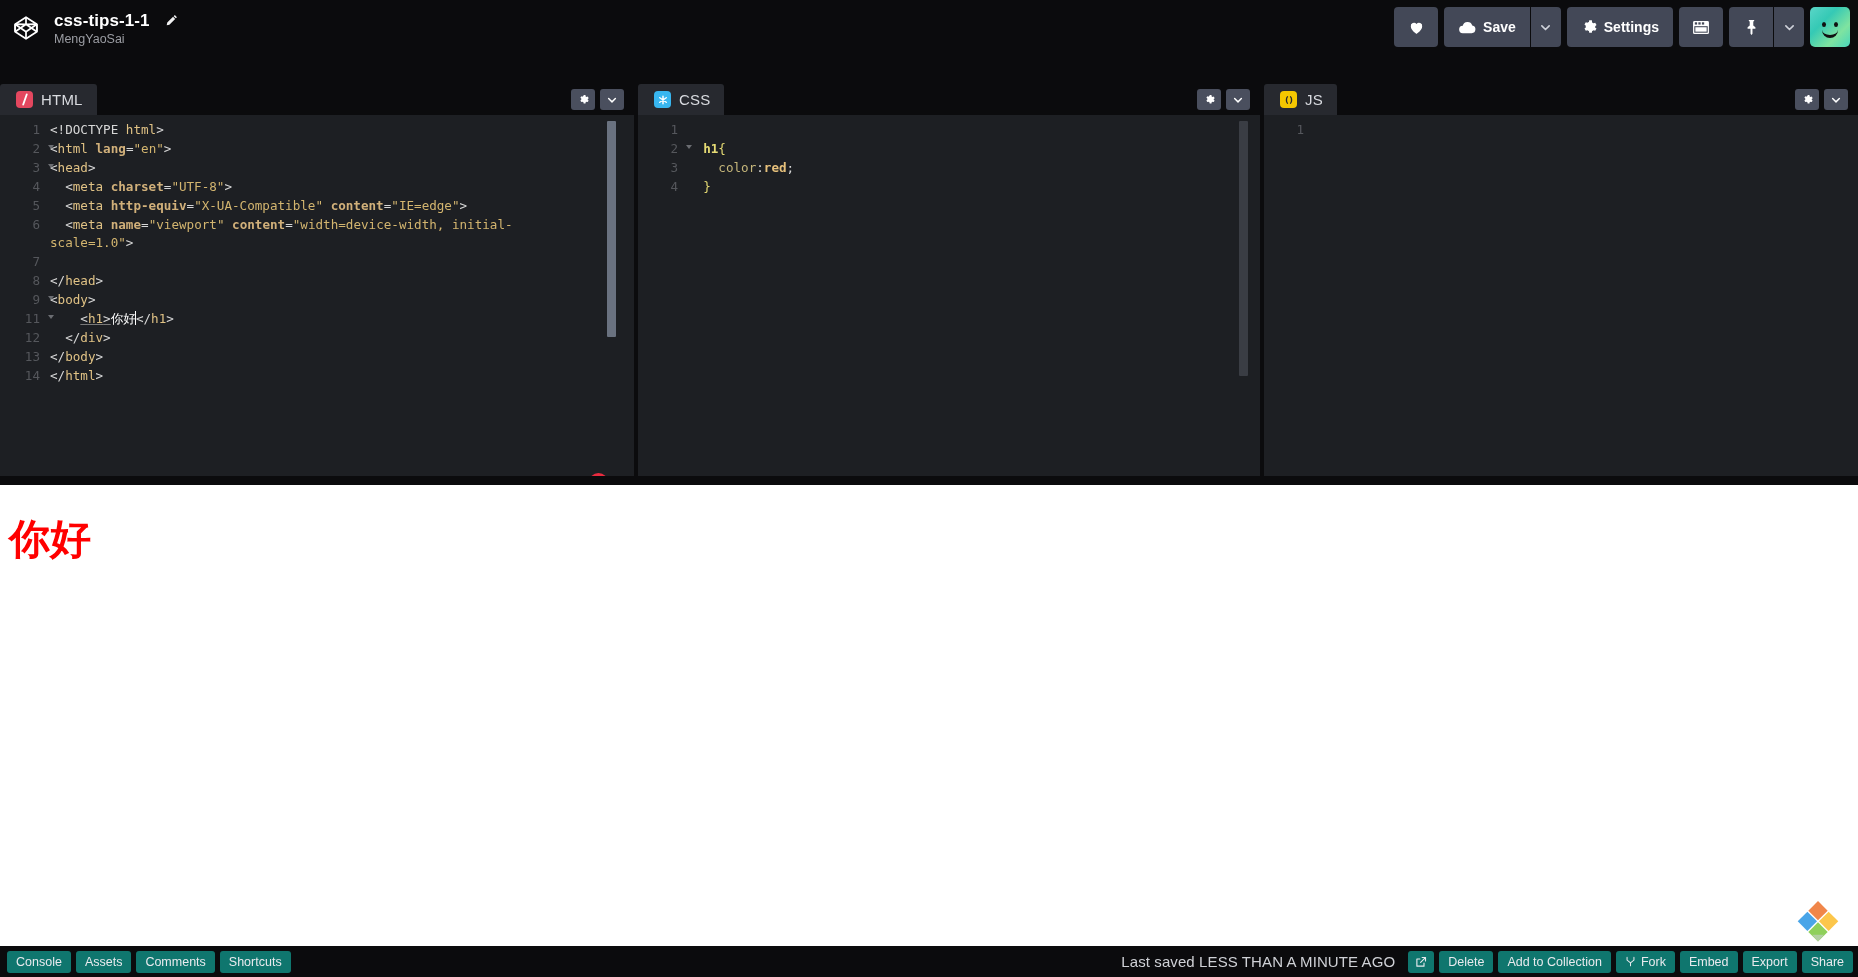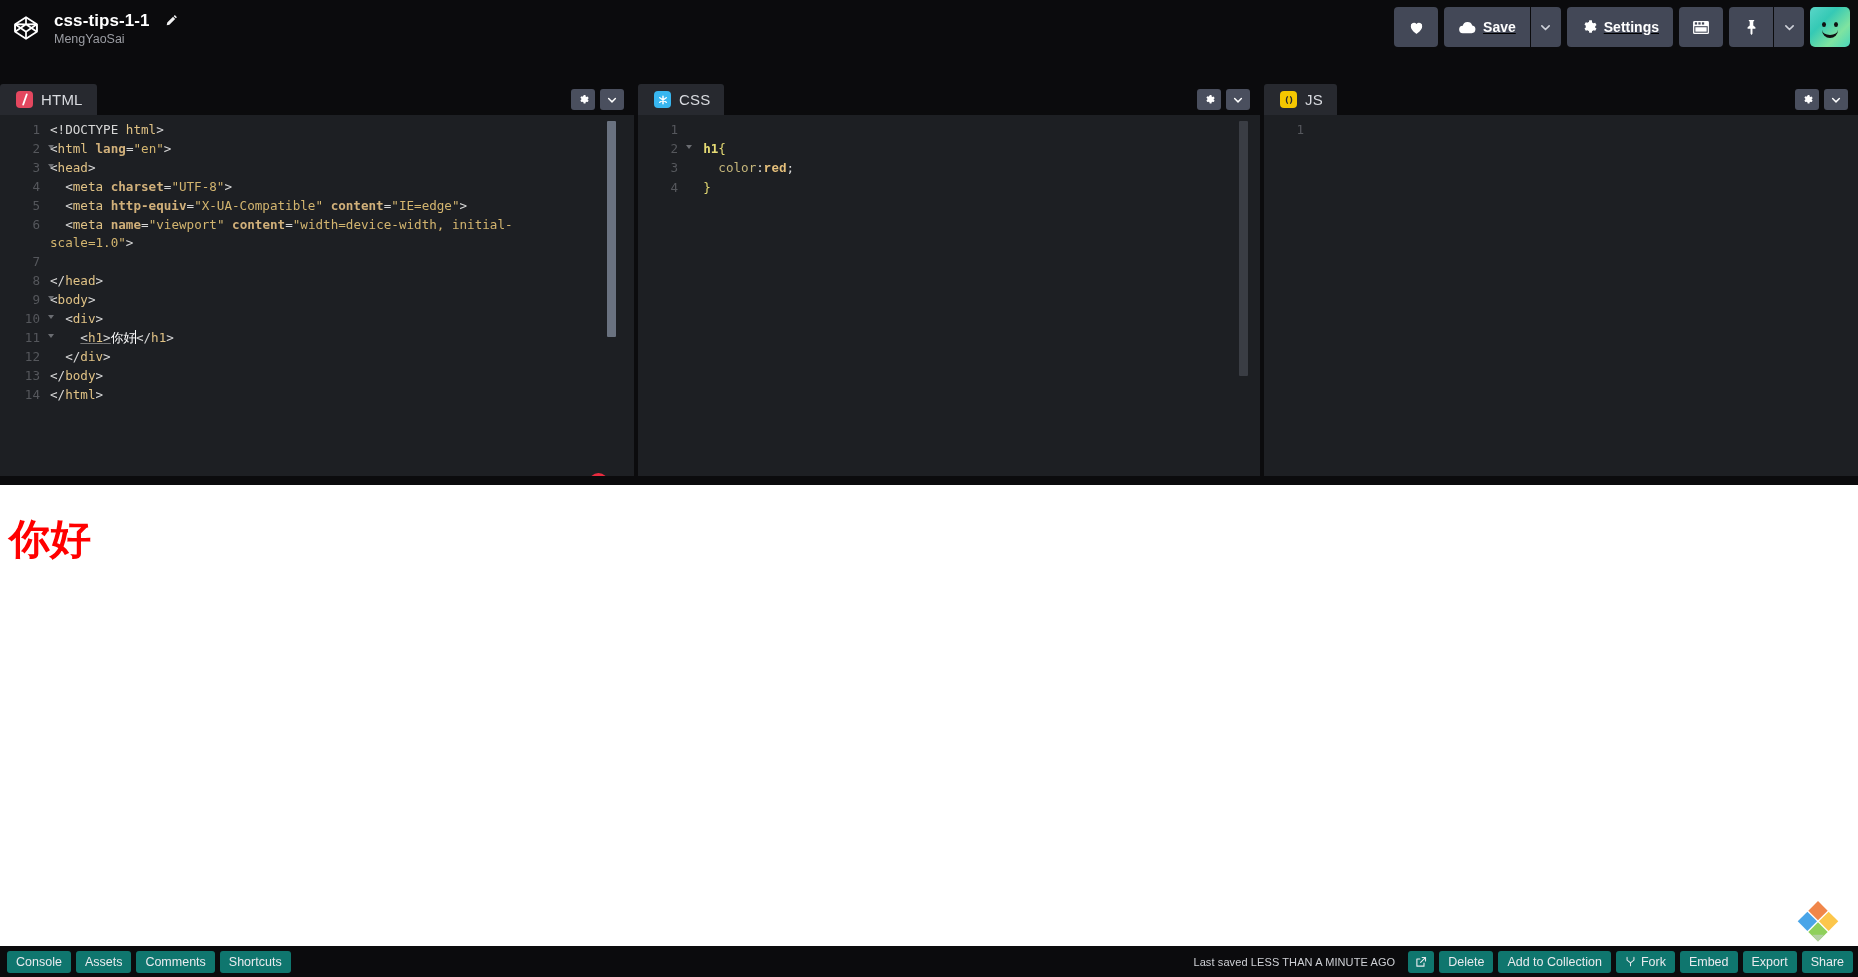--- a/index.html
+++ b/index.html
@@ -17,21 +17,21 @@
     background: #0b0b0d; display: flex; align-items: center;
   }
   .logo-wrap { width: 44px; display: flex; justify-content: center; align-items: center; margin-left: 4px; }
   .cube { width: 26px; height: 26px; }
   .title-block { margin-left: 6px; display: flex; flex-direction: column; justify-content: center; }
   .pen-title-row { display: flex; align-items: center; gap: 15px; }
   .pen-title { color: #fff; font-size: 17px; font-weight: bold; letter-spacing: .1px; }
   .pen-edit-icon { width: 13px; height: 13px; opacity: .95; }
   .pen-author { color: #9b9da3; font-size: 12.5px; margin-top: 1px; }
 
-  .topbar-right { position: absolute; right: 8px; top: 7px; display: flex; align-items: center; gap: 6px; text-decoration: underline; }
+  .topbar-right { position: absolute; right: 8px; top: 7px; display: flex; align-items: center; gap: 6px; }
   .tb-btn {
     background: #434857; color: #fff; border: none; border-radius: 4px;
     height: 40px; display: flex; align-items: center; justify-content: center;
     font-size: 14px; font-weight: bold; cursor: pointer; padding: 0 14px; gap: 7px;
   }
   .tb-btn.icon-only { width: 44px; padding: 0; }
   .tb-split { display: flex; gap: 1px; }
   .tb-split .tb-btn:first-child { border-top-right-radius: 0; border-bottom-right-radius: 0; }
   .tb-split .tb-btn:last-child { border-top-left-radius: 0; border-bottom-left-radius: 0; width: 30px; padding: 0; }
   .avatar {
@@ -91,21 +91,21 @@
           border-top: 4.5px solid #6b6d72; }
   .code-txt { padding-left: 4px; color: #d4d4d4; }
 
   
   .t-punct { color: #d7d7d7; }
   .t-tag   { color: #e0c285; }
   .t-attr  { color: #d1b07a; font-weight: bold; }
   .t-str   { color: #d3b56f; }
   .t-sel   { color: #e6db74; font-weight: bold; }
   .t-prop  { color: #c5b67a; }
-  .t-val   { color: #e6c07b; font-weight: bold; font-family: Liberation Mono, monospace; }
+  .t-val   { color: #e6c07b; font-weight: bold; }
   .t-brace { color: #e6db74; }
   .t-txt   { color: #ffffff; }
   .t-hover { text-decoration: underline; text-decoration-color: #7a7a7a; }
 
   .caret { display: inline-block; width: 1px; height: 14px; background: #fff;
            vertical-align: -2px; margin: 0 -0.5px; }
 
   .vscroll {
     position: absolute; right: 18px; top: 6px; width: 9px; height: 216px;
     background: #6a7280; border-radius: 1px;
@@ -137,21 +137,21 @@
     background: #0b0b0d; display: flex; align-items: center;
   }
   .bb-left { display: flex; gap: 5px; padding-left: 7px; }
   .bb-right { margin-left: auto; display: flex; align-items: center; gap: 5px; padding-right: 5px; }
   .bb-btn {
     background: #0f766e; color: #e9eaee; border: none; border-radius: 3px;
     height: 22px; padding: 0 9px; font-size: 12.5px; cursor: pointer;
     display: flex; align-items: center; gap: 5px; font-family: "Liberation Sans", sans-serif;
   }
   .bb-btn.icon-only { width: 26px; padding: 0; justify-content: center; }
-  .saved-text { color: #cfd1d6; font-size: 11px; margin-right: 8px; letter-spacing: .1px; }
+  .saved-text { color: #cfd1d6; font-size: 15px; margin-right: 8px; letter-spacing: .1px; }
 </style>
 </head>
 <body>
 
 <div class="app">
 
   <div class="topbar">
     <div class="logo-wrap">
       <svg class="cube" viewBox="0 0 24 24" fill="none" stroke="#fff" stroke-width="1.6" stroke-linejoin="round">
         <path d="M12 2 22 8.5v7L12 22 2 15.5v-7z"></path>
@@ -259,21 +259,20 @@
             <div class="code-row"><span class="gutter">1</span><span class="code-txt"><span class="t-punct">&lt;!DOCTYPE </span><span class="t-tag">html</span><span class="t-punct">&gt;</span></span></div>
             <div class="code-row"><span class="gutter">2<span class="fold"></span></span><span class="code-txt"><span class="t-punct">&lt;</span><span class="t-tag">html</span> <span class="t-attr">lang</span><span class="t-punct">=</span><span class="t-str">"en"</span><span class="t-punct">&gt;</span></span></div>
             <div class="code-row"><span class="gutter">3<span class="fold"></span></span><span class="code-txt"><span class="t-punct">&lt;</span><span class="t-tag">head</span><span class="t-punct">&gt;</span></span></div>
             <div class="code-row"><span class="gutter">4</span><span class="code-txt">  <span class="t-punct">&lt;</span><span class="t-tag">meta</span> <span class="t-attr">charset</span><span class="t-punct">=</span><span class="t-str">"UTF-8"</span><span class="t-punct">&gt;</span></span></div>
             <div class="code-row"><span class="gutter">5</span><span class="code-txt">  <span class="t-punct">&lt;</span><span class="t-tag">meta</span> <span class="t-attr">http-equiv</span><span class="t-punct">=</span><span class="t-str">"X-UA-Compatible"</span> <span class="t-attr">content</span><span class="t-punct">=</span><span class="t-str">"IE=edge"</span><span class="t-punct">&gt;</span></span></div>
             <div class="code-row"><span class="gutter">6</span><span class="code-txt">  <span class="t-punct">&lt;</span><span class="t-tag">meta</span> <span class="t-attr">name</span><span class="t-punct">=</span><span class="t-str">"viewport"</span> <span class="t-attr">content</span><span class="t-punct">=</span><span class="t-str">"width=device-width, initial-</span></span></div>
             <div class="code-row"><span class="gutter"></span><span class="code-txt"><span class="t-str">scale=1.0"</span><span class="t-punct">&gt;</span></span></div>
             <div class="code-row"><span class="gutter">7</span><span class="code-txt"></span></div>
             <div class="code-row"><span class="gutter">8</span><span class="code-txt"><span class="t-punct">&lt;/</span><span class="t-tag">head</span><span class="t-punct">&gt;</span></span></div>
             <div class="code-row"><span class="gutter">9<span class="fold"></span></span><span class="code-txt"><span class="t-punct">&lt;</span><span class="t-tag">body</span><span class="t-punct">&gt;</span></span></div>
-            <div class="code-row"><span class="gutter">10<span class="fold"></span></span><span class="code-txt">  <span class="t-punct">&lt;</span><span class="t-tag">div</span><span class="t-punct">&gt;</span></span></div>
             <div class="code-row"><span class="gutter">11<span class="fold"></span></span><span class="code-txt">    <span class="t-punct t-hover">&lt;</span><span class="t-tag t-hover">h1</span><span class="t-punct t-hover">&gt;</span><span class="t-txt">你好</span><span class="caret"></span><span class="t-punct">&lt;/</span><span class="t-tag">h1</span><span class="t-punct">&gt;</span></span></div>
             <div class="code-row"><span class="gutter">12</span><span class="code-txt">  <span class="t-punct">&lt;/</span><span class="t-tag">div</span><span class="t-punct">&gt;</span></span></div>
             <div class="code-row"><span class="gutter">13</span><span class="code-txt"><span class="t-punct">&lt;/</span><span class="t-tag">body</span><span class="t-punct">&gt;</span></span></div>
             <div class="code-row"><span class="gutter">14</span><span class="code-txt"><span class="t-punct">&lt;/</span><span class="t-tag">html</span><span class="t-punct">&gt;</span></span></div>
           </div>
         <div class="vscroll"></div>
         <div class="err-badge">
           <svg width="11" height="11" viewBox="0 0 12 12" fill="#fff">
             <rect x="5" y="2" width="2" height="5" rx="1"></rect>
               <circle cx="6" cy="9" r="1.2"></circle>

